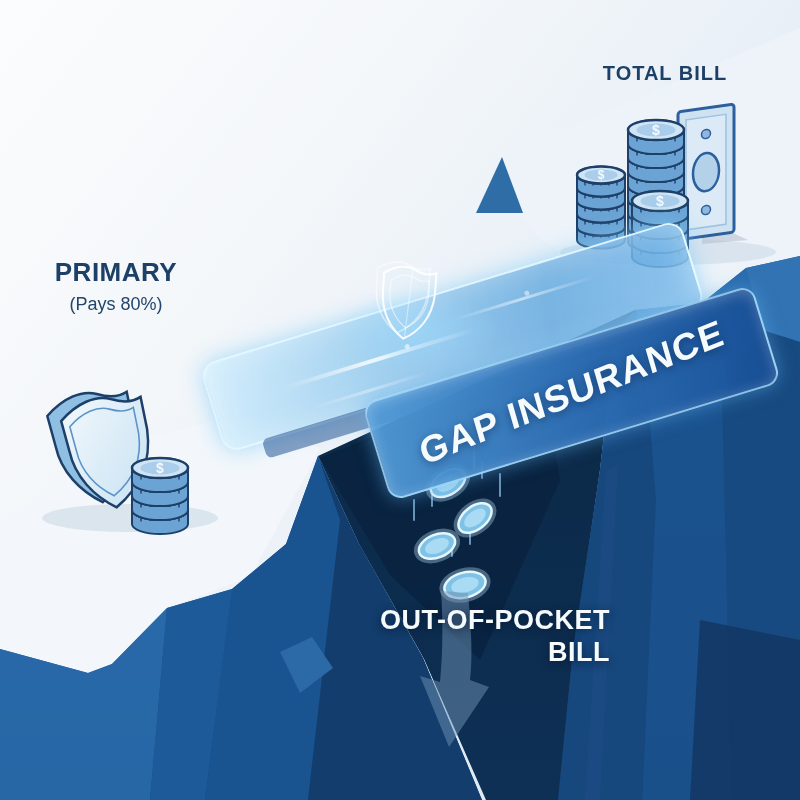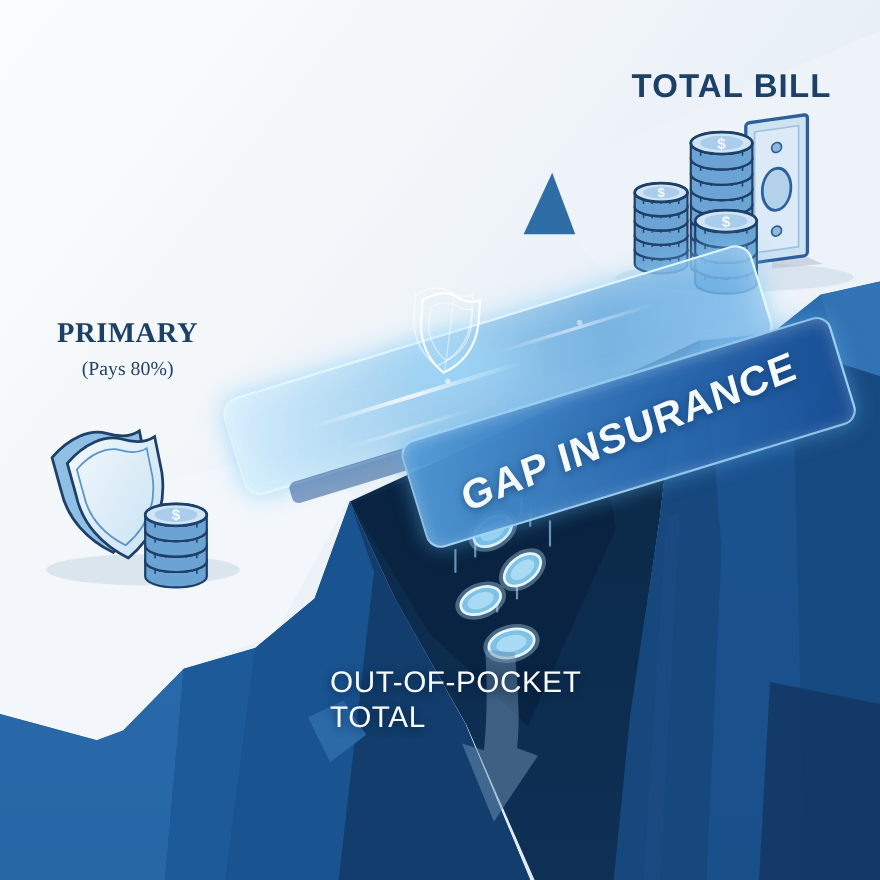--- a/index.html
+++ b/index.html
@@ -27,25 +27,25 @@
                 font-weight:800;font-size:37px;letter-spacing:1px;color:var(--text-white,#f5fafd);
                 text-shadow:0 2px 8px rgba(8,35,75,.55);white-space:nowrap;}
   .streak{position:absolute;height:4px;border-radius:2px;
           background:linear-gradient(90deg,transparent,rgba(255,255,255,.9),transparent);}
   .s1{left:72px;top:42px;width:200px;}
   .s2{left:252px;top:27px;width:150px;height:3px;opacity:.6;}
   .s3{left:95px;top:70px;width:120px;height:3px;opacity:.45;}
   .dot{position:absolute;width:5px;height:5px;border-radius:50%;background:rgba(255,255,255,.8);}
   
   .heading{color:var(--heading-navy,#1d4066);font-weight:800;text-align:center;z-index:4;}
-  #primary-block{left:8px;top:287px;width:216px;font-size:26px;line-height:32px;letter-spacing:.5px;font-family:Liberation Serif, serif;}
+  #primary-block{left:8px;top:256px;width:216px;font-size:26px;line-height:32px;letter-spacing:.5px;}
   #primary-sub{font-size:18px;line-height:32px;font-weight:500;letter-spacing:0;color:#23456d;}
-  #total-bill{left:553px;top:62px;width:224px;font-size:30px;letter-spacing:1px;}
-  #oop-block{left:300px;top:604px;width:310px;text-align:left;z-index:4;
-             color:var(--text-white,#f3f8fc);font-weight:400;font-size:27px;line-height:32px;
+  #total-bill{left:553px;top:62px;width:224px;font-size:20px;letter-spacing:1px;}
+  #oop-block{left:300px;top:604px;width:310px;text-align:right;z-index:4;
+             color:var(--text-white,#f3f8fc);font-weight:700;font-size:27px;line-height:32px;
              letter-spacing:.5px;text-shadow:0 2px 8px rgba(4,22,48,.7);}
   #bridge-shield-svg{left:328px;top:246px;z-index:3;}
 </style>
 </head>
 <body>
 
 <svg id="scene-svg" width="800" height="800" viewBox="0 0 800 800">
   <defs>
     <linearGradient id="gChasm" x1="0" y1="0" x2="0" y2="1">
       <stop offset="0" stop-color="#0b2845"></stop>
@@ -229,14 +229,14 @@
 
 <div id="primary-block" class="abs heading">
   <div>PRIMARY</div>
   <div id="primary-sub">(Pays 80%)</div>
 </div>
 
 <div id="total-bill" class="abs heading">TOTAL BILL</div>
 
 <div id="oop-block" class="abs">
   <div>OUT-OF-POCKET</div>
-  <div>TOTAL</div>
+  <div>BILL</div>
 </div>
 
 </body></html>

